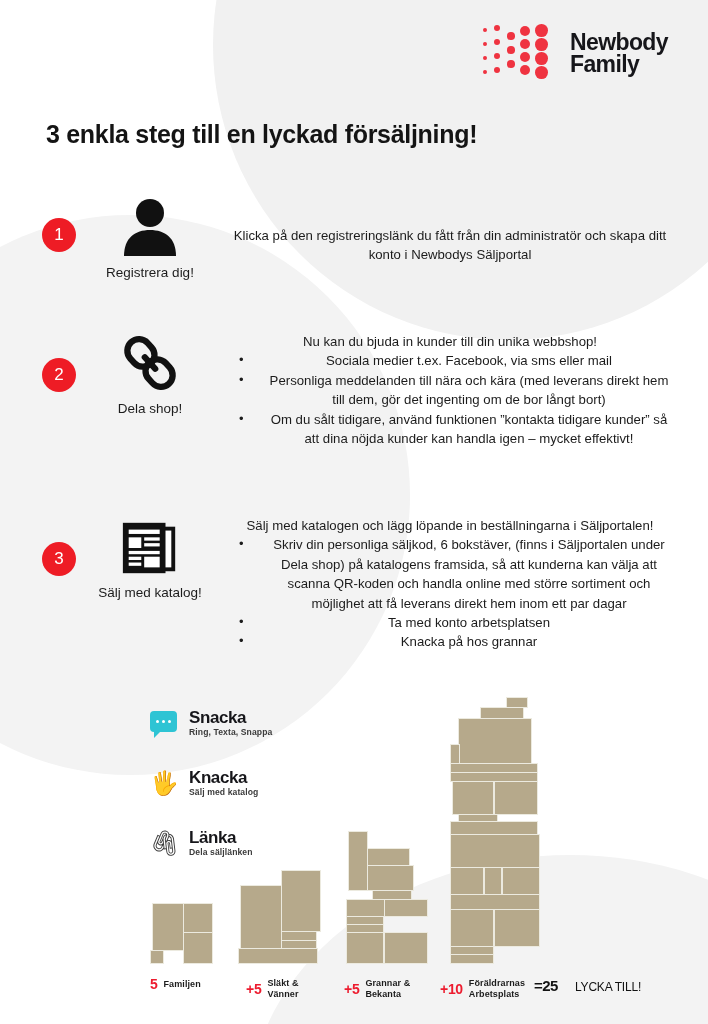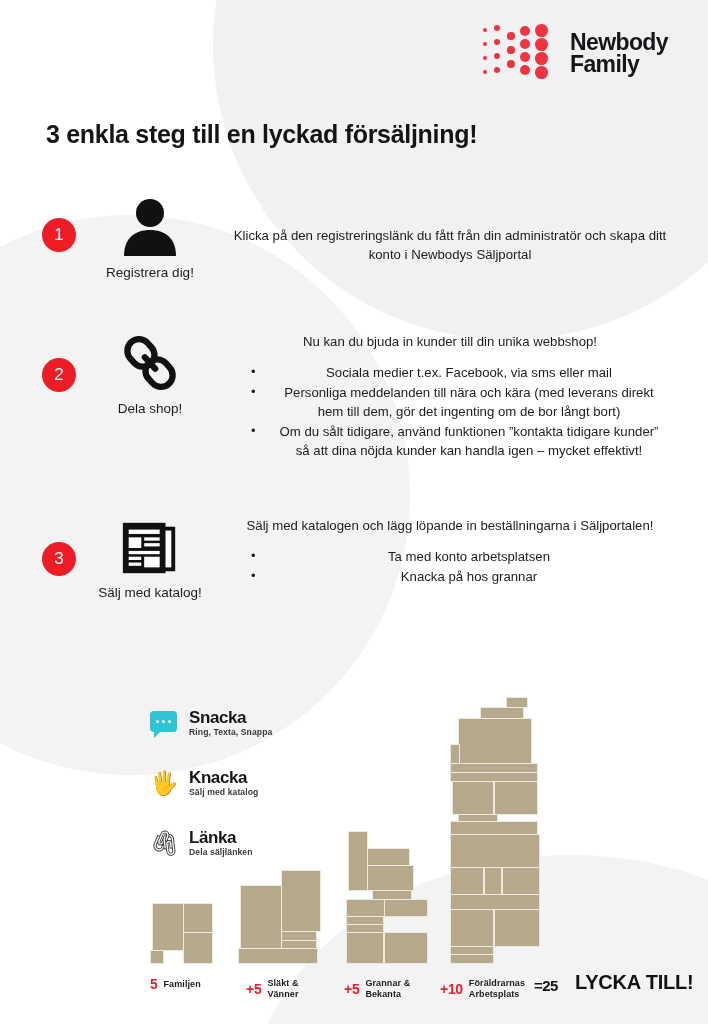--- a/index.html
+++ b/index.html
@@ -91,21 +91,21 @@
   .step-body {
     position:absolute;
     left:224px;
     width:452px;
     font-size:13.2px;
     line-height:1.47;
     color:#1c1c1c;
     text-align:center;
   }
   .step-body .lead { margin:0; }
-  .step-body ul { list-style:none; margin:12px; padding:0; }
+  .step-body ul { list-style:none; margin:0; padding:0; }
   .step-body li {
     position:relative;
     padding-left:38px;
     margin:0;
   }
   .step-body li::before {
     content:"•";
     position:absolute;
     left:15px; top:-1px;
     font-size:13px;
@@ -151,21 +151,21 @@
   .totals { position:absolute; left:150px; bottom:28px; width:545px; }
   .total-item { position:absolute; display:flex; align-items:center; gap:6px; }
   .total-num {
     color:#ed1b2e; font-weight:bold; font-size:14px; letter-spacing:-0.3px;
   }
   .total-lbl {
     font-size:9px; font-weight:bold; color:#1c1c1c; line-height:1.2;
     letter-spacing:0.1px;
   }
   .sum { font-size:15px; font-weight:bold; color:#121212; letter-spacing:-0.5px; }
-  .cheer { font-size:20px; font-weight:bold; color:#121212; letter-spacing:-0.2px; }
+  .cheer { font-size:12px; font-weight:normal; color:#121212; letter-spacing:-0.2px; }
 </style>
 </head>
 <body>
 
 <div class="bg-layer">
   <div class="bg-circle-top"></div>
   <div class="bg-circle-left"></div>
   <div class="bg-circle-bottom"></div>
 </div>
 
@@ -257,20 +257,21 @@
           <rect x="26" y="39" width="16" height="11" fill="#fff"></rect>
           <rect x="10" y="39" width="13" height="3.4" fill="#fff"></rect>
           <rect x="10" y="45" width="13" height="3.4" fill="#fff"></rect>
         </svg>
       </div>
       <div class="step-caption">Sälj med katalog!</div>
     </div>
     <div class="step-body" style="top:0;">
       <p class="lead">Sälj med katalogen och lägg löpande in beställningarna i Säljportalen!</p>
       <ul>
+        <li>Skriv din personliga säljkod, 6 bokstäver, (finns i Säljportalen under Dela shop) på katalogens framsida, så att kunderna kan välja att scanna QR-koden och handla online med större sortiment och möjlighet att få leverans direkt hem inom ett par dagar</li>
         <li>Ta med konto arbetsplatsen</li>
         <li>Knacka på hos grannar</li>
       </ul>
     </div>
   </div>
 
   <div class="info-block">
 
     <div class="legend">
       <div class="legend-item">

